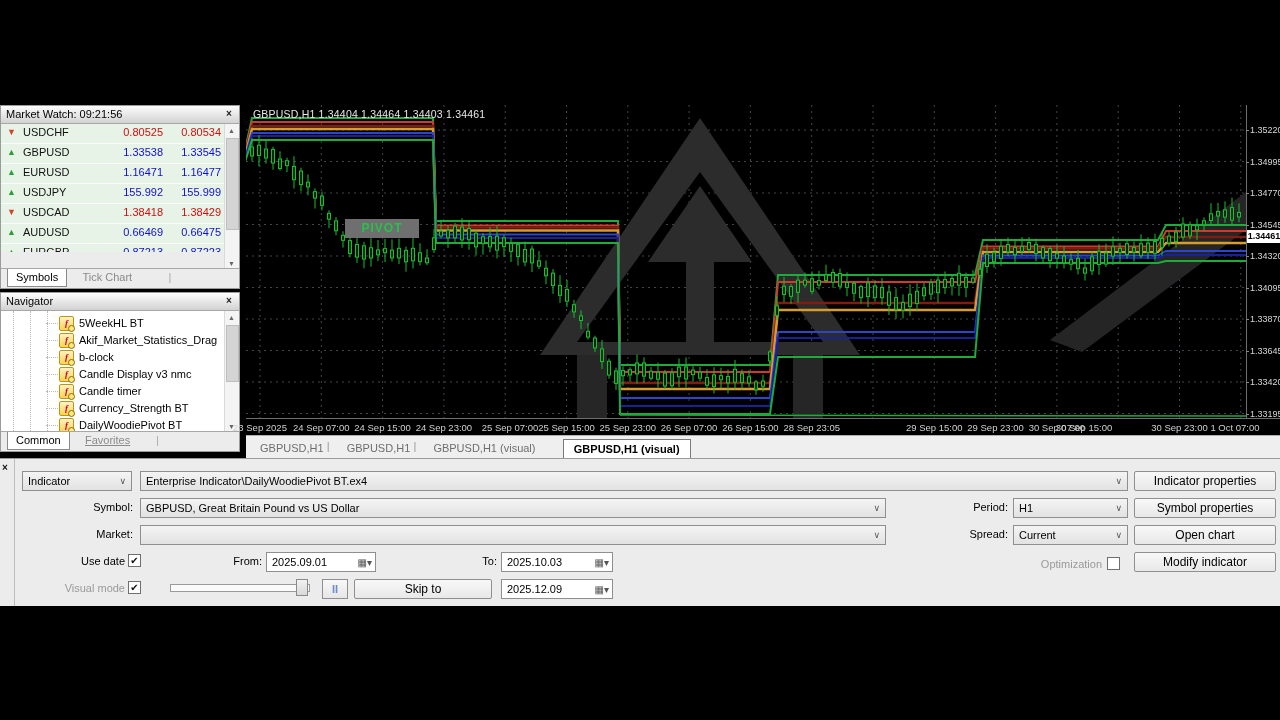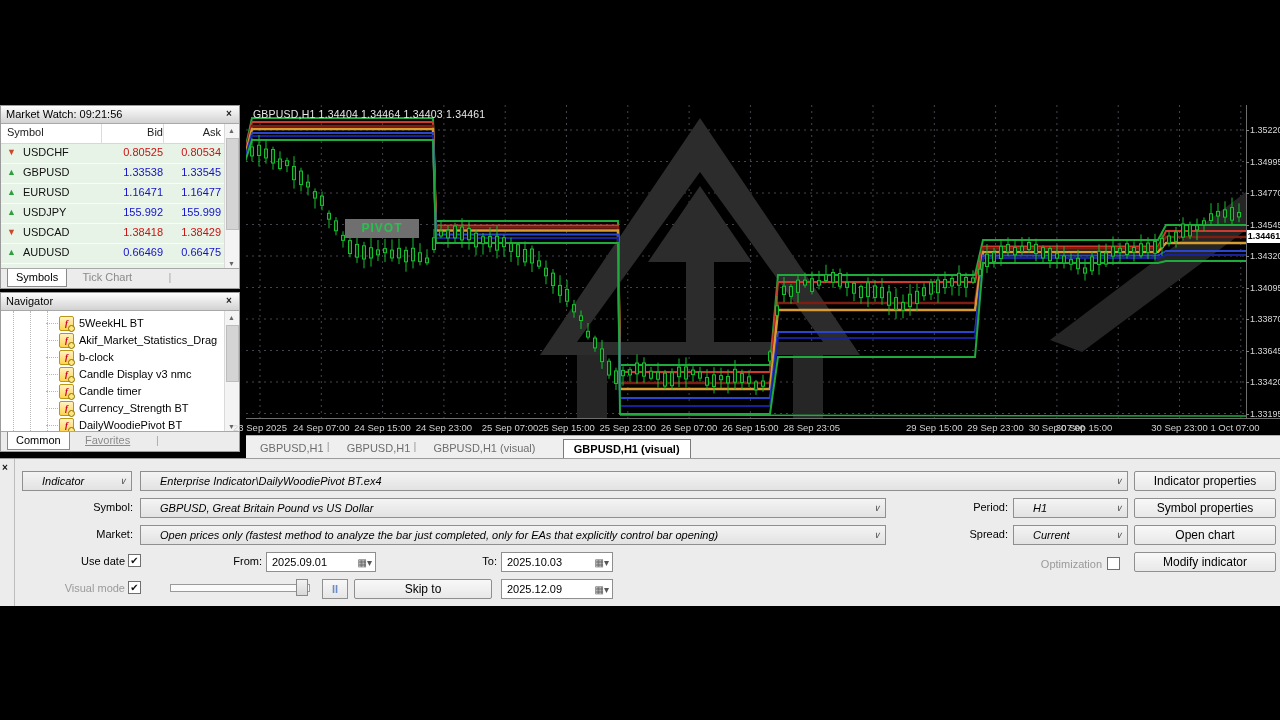--- a/index.html
+++ b/index.html
@@ -56,21 +56,21 @@
   .ctab{position:absolute;top:3px;height:19px;line-height:19px;padding:0 10px;color:#6e6e6e;}
   .ctab.active{background:#fff;border:1px solid #7a7a7a;border-bottom:1px solid #fff;color:#000;font-weight:bold;}
   .ctabsep{position:absolute;top:4px;color:#999;}
   
   .tester{position:absolute;left:0;top:458px;width:1280px;height:147px;background:#ececec;border-top:1px solid #9b9b9b;}
   .tester-strip{position:absolute;left:0;top:0;width:14px;height:147px;border-right:1px solid #bdbdbd;}
   .t-close{position:absolute;left:2px;top:3px;font-size:10px;font-weight:bold;color:#111;}
   .t-label{position:absolute;font-size:11px;color:#000;text-align:right;}
   .t-label.gray{color:#9a9a9a;}
   .combo{position:absolute;height:20px;background:linear-gradient(#f4f4f4,#e2e2e2);border:1px solid #8f8f8f;
-         box-sizing:border-box;font-size:11px;color:#000;line-height:18px;padding-left:19px;white-space:nowrap;overflow:hidden;font-style:italic;}
+         box-sizing:border-box;font-size:11px;color:#000;line-height:18px;padding-left:5px;white-space:nowrap;overflow:hidden;}
   .combo .chev{position:absolute;right:5px;top:0;color:#555;font-size:9px;}
   .btn{position:absolute;width:142px;height:20px;background:linear-gradient(#f8f8f8,#e8e8e8);border:1px solid #8f8f8f;
        box-sizing:border-box;font-size:12px;color:#000;text-align:center;line-height:18px;border-radius:2px;}
   .datefield{position:absolute;height:20px;background:#fff;border:1px solid #8f8f8f;box-sizing:border-box;
              font-size:11px;line-height:18px;padding-left:5px;}
   .datefield .cal{position:absolute;right:3px;top:1px;font-size:10px;color:#555;}
   .checkbox{position:absolute;width:13px;height:13px;background:#fff;border:1px solid #6f6f6f;box-sizing:border-box;
             font-size:10px;line-height:11px;text-align:center;color:#111;}
   .slider-track{position:absolute;height:8px;background:#fafafa;border:1px solid #9a9a9a;box-sizing:border-box;}
   .slider-handle{position:absolute;width:12px;height:17px;background:linear-gradient(#f2f2f2,#d8d8d8);
@@ -80,27 +80,20 @@
 </style>
 </head>
 <body>
 
 <div class="screen">
 
   <div class="panel" style="left:0;top:105px;width:240px;height:184px;">
     <div class="titlebar">
       <span>Market Watch: 09:21:56</span>
       <span class="closex">×</span>
-    </div>
-    <div class="mw-header">
-      <span class="abs" style="left:6px;top:2px;">Symbol</span>
-      <span class="abs" style="left:104px;top:2px;width:58px;text-align:right;">Bid</span>
-      <span class="abs" style="left:164px;top:2px;width:56px;text-align:right;">Ask</span>
-      <span class="mw-col-sep" style="left:100px;"></span>
-      <span class="mw-col-sep" style="left:162px;"></span>
     </div>
     <div class="mw-rows" id="mw-rows" style="height:128px;">
         <div class="mw-row">
           <span class="mw-arrow" style="color:#d04428">▼</span>
           <span class="mw-sym">USDCHF</span>
           <span class="mw-bid" style="color:#cc1111">0.80525</span>
           <span class="mw-ask" style="color:#cc1111">0.80534</span>
         </div>
         <div class="mw-row">
           <span class="mw-arrow" style="color:#2e9e3e">▲</span>
@@ -609,21 +602,21 @@
     <div class="combo" style="left:140px;top:39px;width:746px;">
       <span>GBPUSD, Great Britain Pound vs US Dollar</span><span class="chev">∨</span>
     </div>
     <div class="t-label" style="left:940px;top:42px;width:68px;">Period:</div>
     <div class="combo" style="left:1013px;top:39px;width:115px;">
       <span>H1</span><span class="chev">∨</span>
     </div>
 
     <div class="t-label" style="left:40px;top:69px;width:93px;">Market:</div>
     <div class="combo" style="left:140px;top:66px;width:746px;">
-      <span>Open prices only (fastest method to analyze the bar just completed, only for EAs that explicitly control bar opening)</span><span class="chev">∨</span>
+      <span class="chev">∨</span>
     </div>
     <div class="t-label" style="left:940px;top:69px;width:68px;">Spread:</div>
     <div class="combo" style="left:1013px;top:66px;width:115px;">
       <span>Current</span><span class="chev">∨</span>
     </div>
 
     <div class="t-label" style="left:40px;top:96px;width:85px;">Use date</div>
     <div class="checkbox" style="left:128px;top:95px;">✔</div>
     <div class="t-label" style="left:200px;top:96px;width:62px;">From:</div>
     <div class="datefield" style="left:266px;top:93px;width:110px;">

